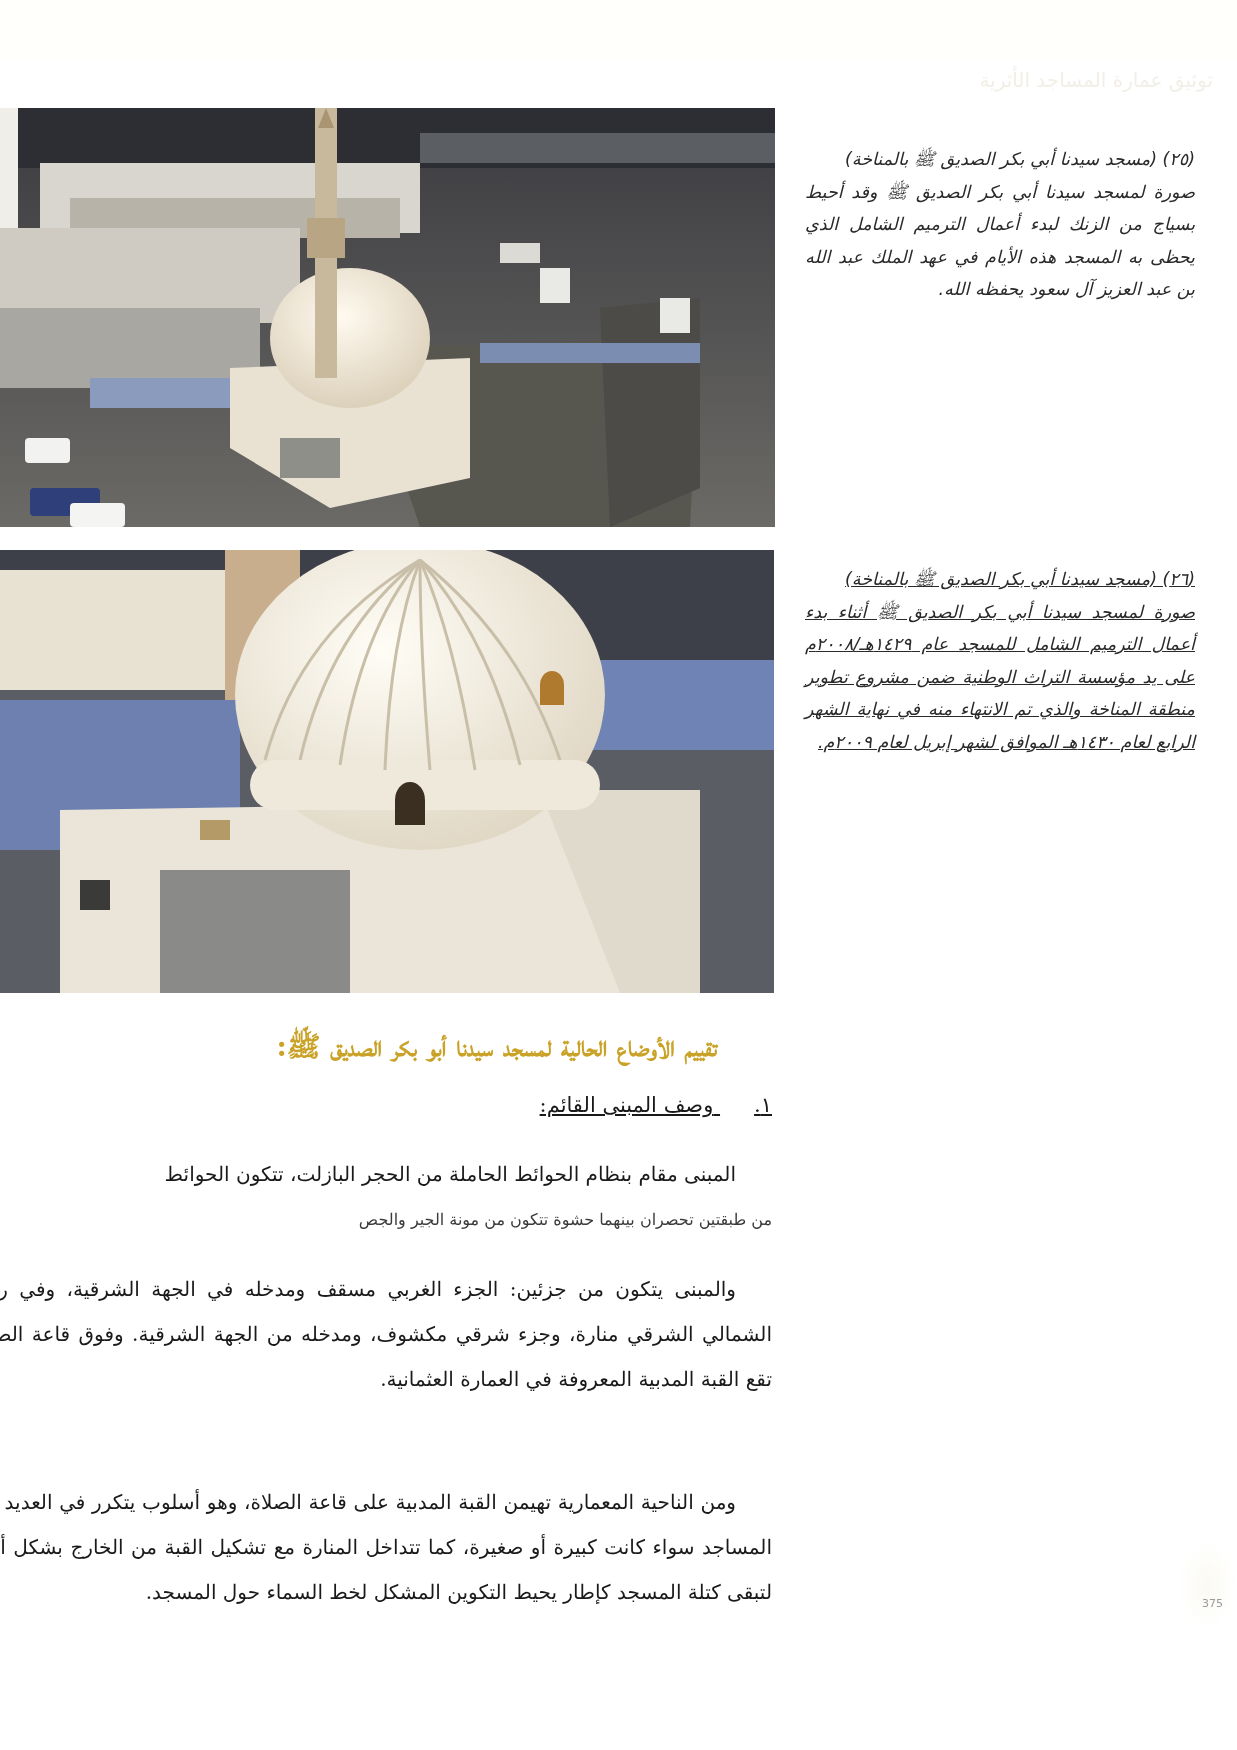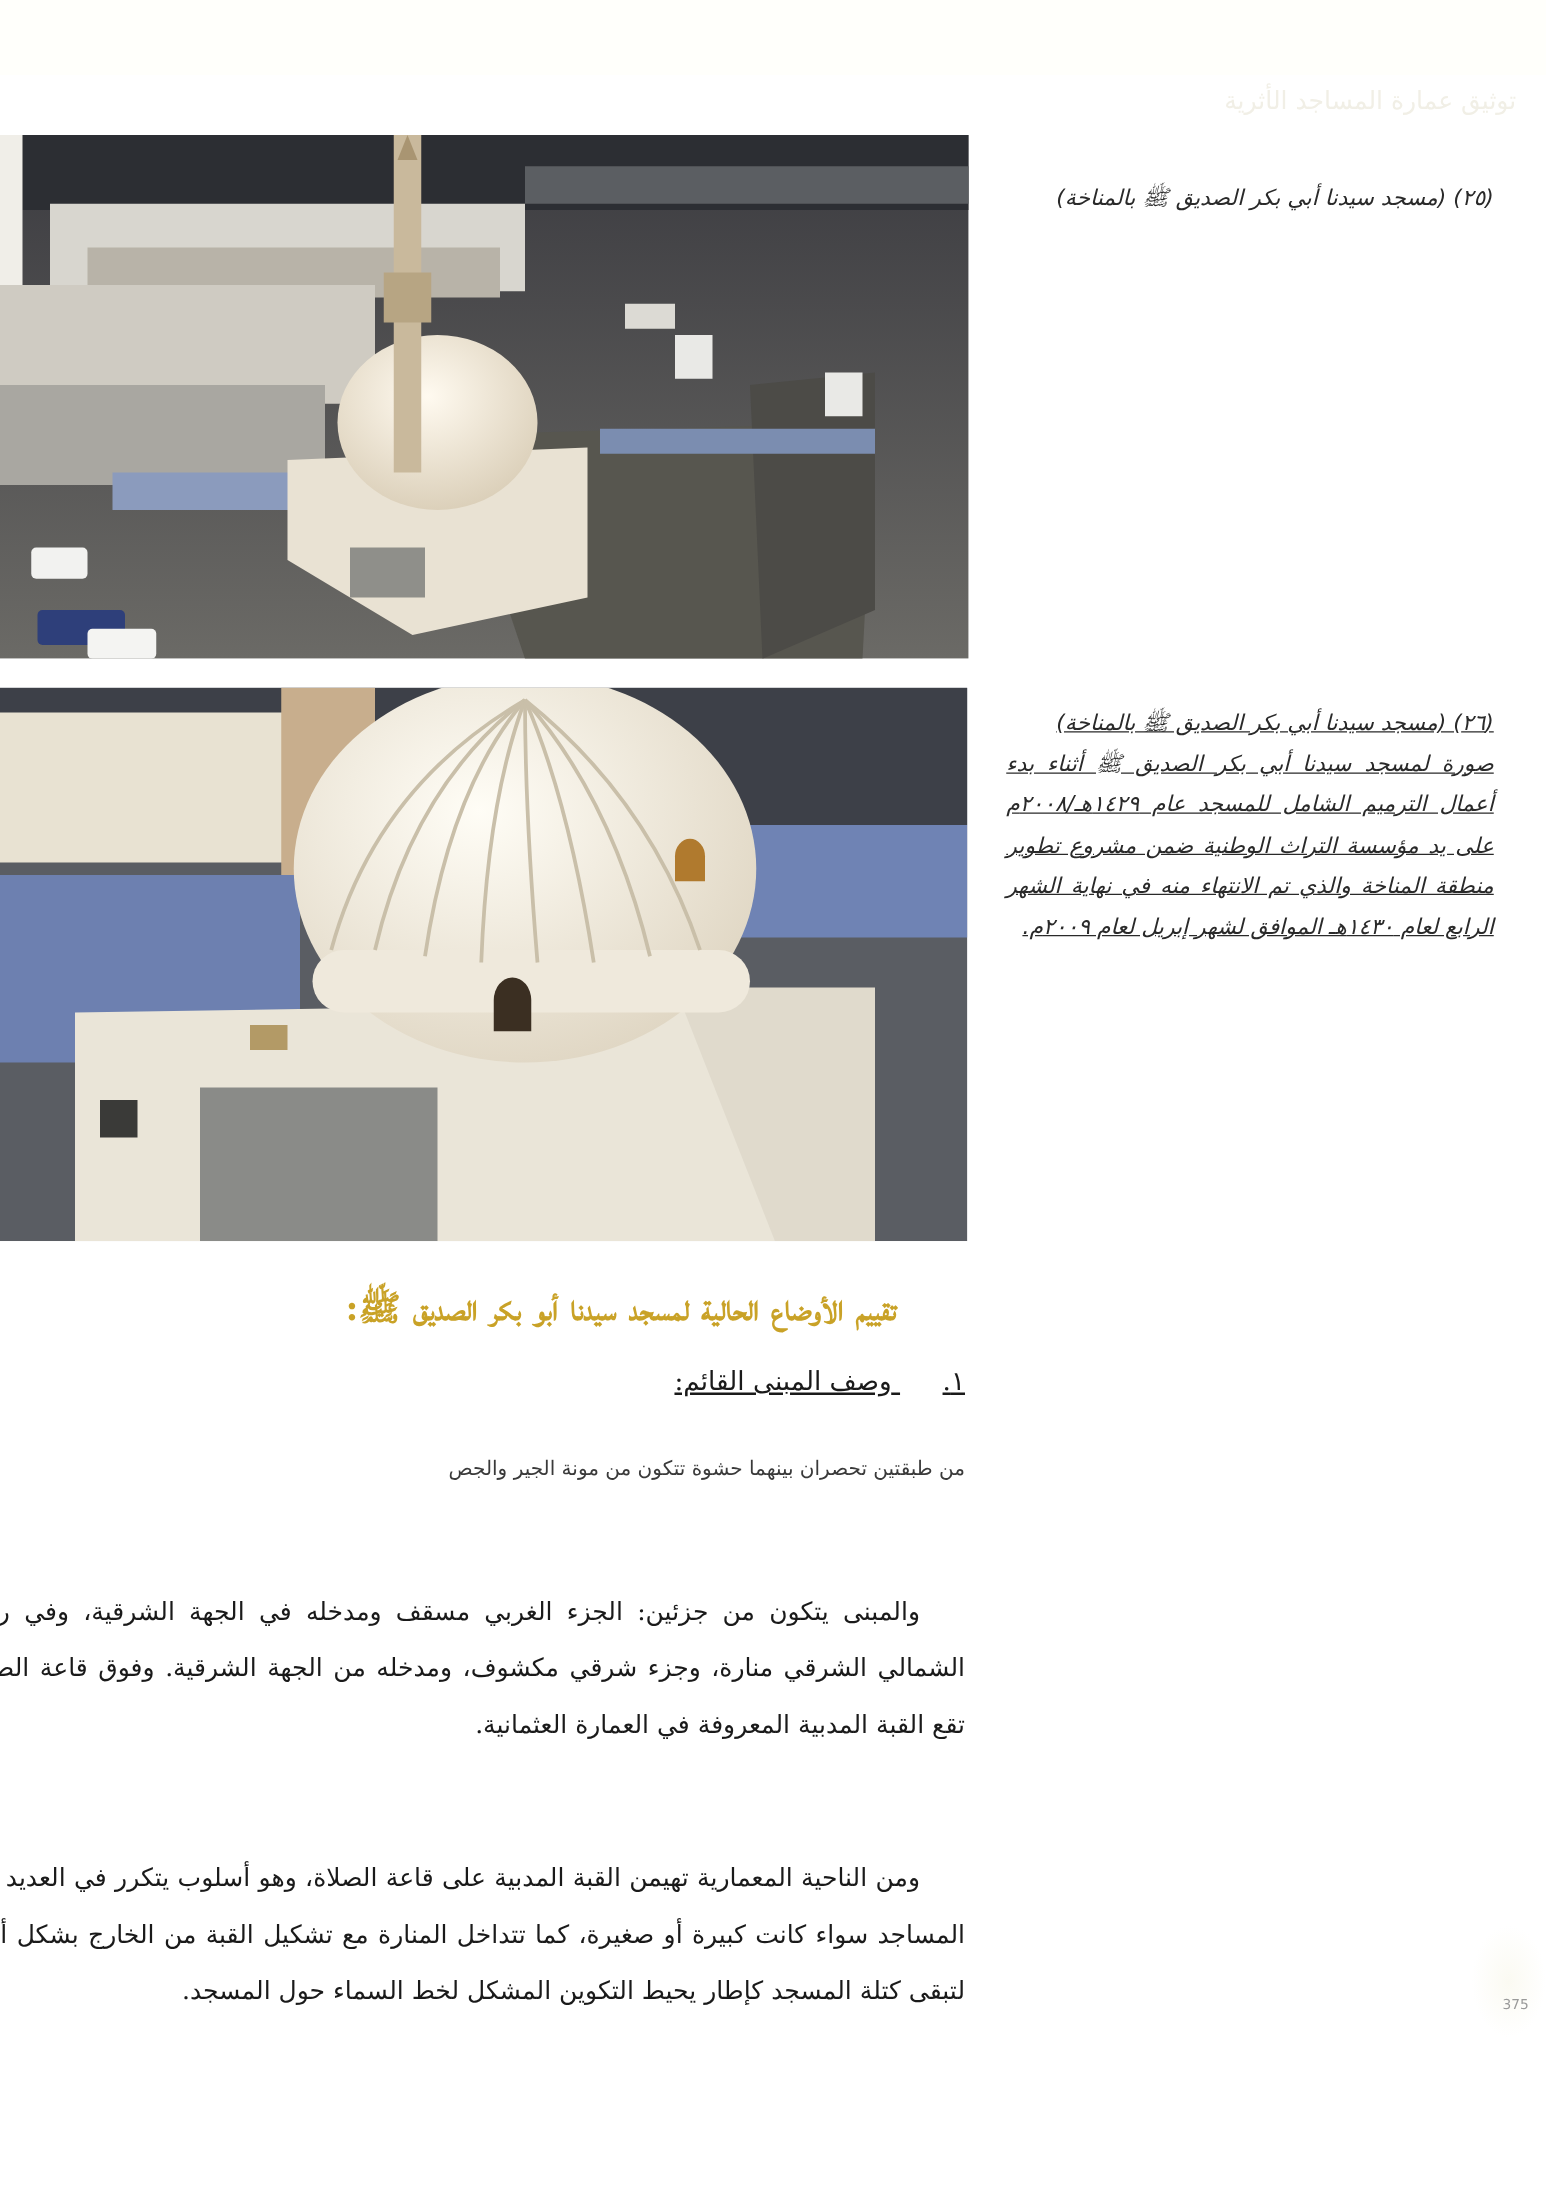--- a/index.html
+++ b/index.html
@@ -105,20 +105,21 @@
     <rect x="70" y="395" width="55" height="24" rx="4" fill="#f4f4f2"></rect>
     <rect x="540" y="160" width="30" height="35" fill="#e9e9e6"></rect>
     <rect x="660" y="190" width="30" height="35" fill="#e9e9e6"></rect>
     <rect x="500" y="135" width="40" height="20" fill="#dcdad4"></rect>
     <rect x="0" y="0" width="18" height="120" fill="#f0eee8"></rect>
   </svg>
 </div>
 
 <div class="caption" id="caption1">
   <span class="cap-title">(٢٥) (مسجد سيدنا أبي بكر الصديق ﷺ بالمناخة)</span>
+  <span class="cap-body">صورة لمسجد سيدنا أبي بكر الصديق ﷺ وقد أحيط بسياج من الزنك لبدء أعمال الترميم الشامل الذي يحظى به المسجد هذه الأيام في عهد الملك عبد الله بن عبد العزيز آل سعود يحفظه الله.</span>
 </div>
 
 <div class="photo" id="photo2">
   <svg width="774" height="443" viewBox="0 0 774 443">
     <defs>
       <radialGradient id="dome2" cx="0.4" cy="0.35" r="0.75">
         <stop offset="0" stop-color="#fffdf6"></stop>
           <stop offset="1" stop-color="#ddd3bf"></stop>
       </radialGradient>
     </defs>
@@ -157,20 +158,21 @@
 </div>
 
 <div class="section-heading">تقييم الأوضاع الحالية لمسجد سيدنا أبو بكر الصديق ﷺ:</div>
 
 <div class="list-heading">
   <span class="num">١.</span>
   <span>وصف المبنى القائم:</span>
 </div>
 
 <div class="body-text" id="para1">
+  <span>المبنى مقام بنظام الحوائط الحاملة من الحجر البازلت، تتكون الحوائط</span>
   <span class="line2">من طبقتين تحصران بينهما حشوة تتكون من مونة الجير والجص</span>
 </div>
 
 <div class="body-text" id="para2">والمبنى يتكون من جزئين: الجزء الغربي مسقف ومدخله في الجهة الشرقية، وفي ركنه الشمالي الشرقي منارة، وجزء شرقي مكشوف، ومدخله من الجهة الشرقية. وفوق قاعة الصلاة تقع القبة المدبية المعروفة في العمارة العثمانية.</div>
 
 <div class="body-text" id="para3">ومن الناحية المعمارية تهيمن القبة المدبية على قاعة الصلاة، وهو أسلوب يتكرر في العديد من المساجد سواء كانت كبيرة أو صغيرة، كما تتداخل المنارة مع تشكيل القبة من الخارج بشكل أنيق لتبقى كتلة المسجد كإطار يحيط التكوين المشكل لخط السماء حول المسجد.</div>
 
 <div class="ornament"></div>
 <div class="page-number">375</div>
 

